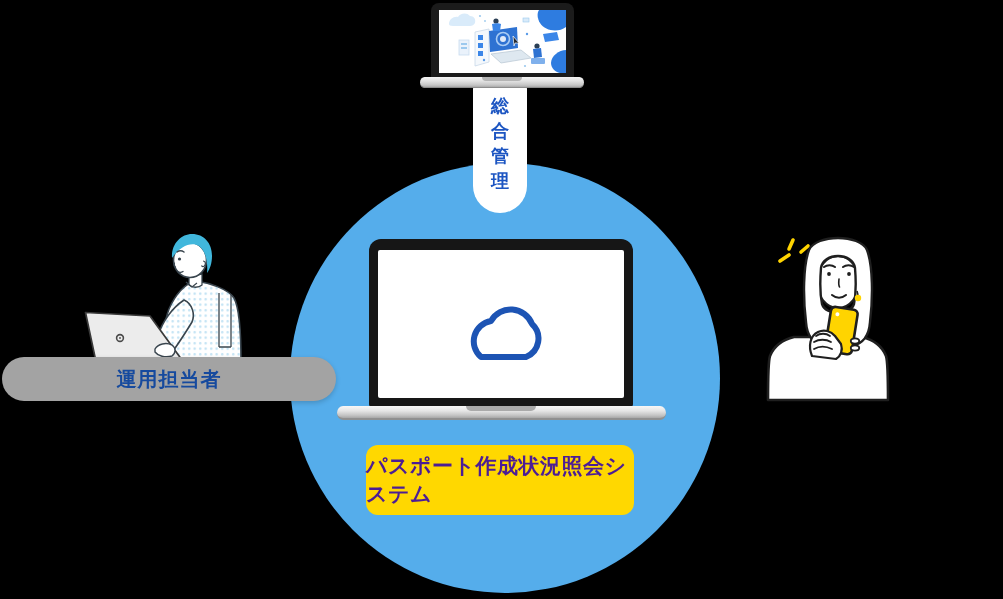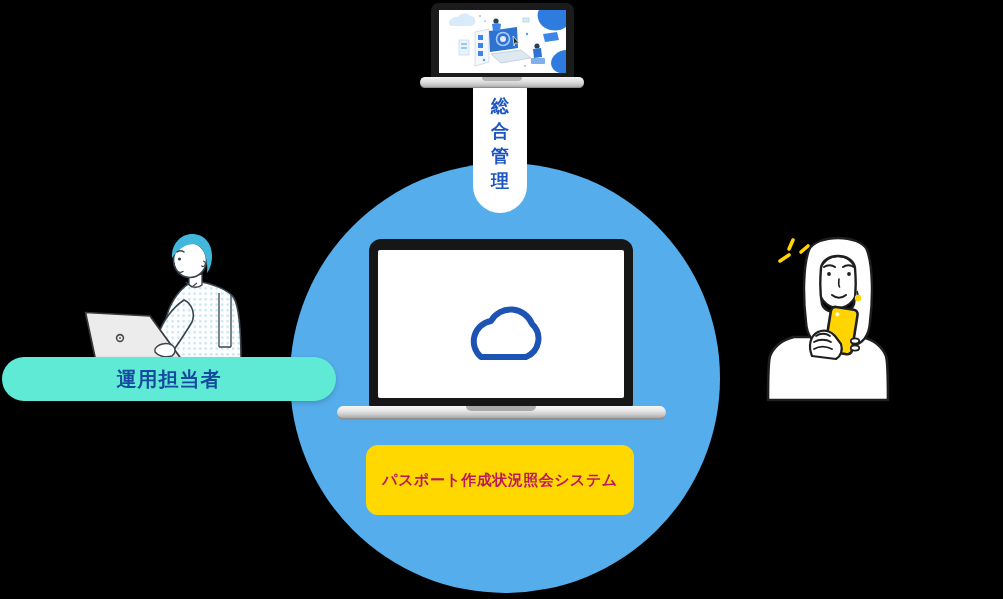--- a/index.html
+++ b/index.html
@@ -55,24 +55,24 @@
   }
   .central-laptop-notch{
     position:absolute;left:129px;top:0;width:70px;height:5px;background:#aaaaaa;
     border-radius:0 0 7px 7px;
   }
   
   .system-badge{
     position:absolute;left:366px;top:445px;width:268px;height:70px;background:#FFD800;
     border-radius:12px;z-index:3;display:flex;align-items:center;justify-content:center;
   }
-  .system-badge span{font-size:15px;font-weight:bold;color:#be185d;letter-spacing:0.5px;}
+  .system-badge span{font-size:21px;font-weight:bold;color:#4c1d95;letter-spacing:0.5px;}
   
   .label-pill{
-    position:absolute;background:#5eead4;border-radius:23px;z-index:5;
+    position:absolute;background:#a3a3a3;border-radius:23px;z-index:5;
     display:flex;align-items:center;justify-content:center;
     box-shadow:0 2px 5px rgba(0,0,0,0.18);
   }
   .label-pill span{font-size:20px;font-weight:bold;color:#164A9E;letter-spacing:1px;}
   .operator-pill{left:2px;top:357px;width:334px;height:44px;}
   .applicant-pill{left:662px;top:356px;width:337px;height:46px;}
   
   .operator-figure{position:absolute;left:80px;top:230px;z-index:2;}
   .applicant-figure{position:absolute;left:745px;top:228px;z-index:2;}
 </style>

